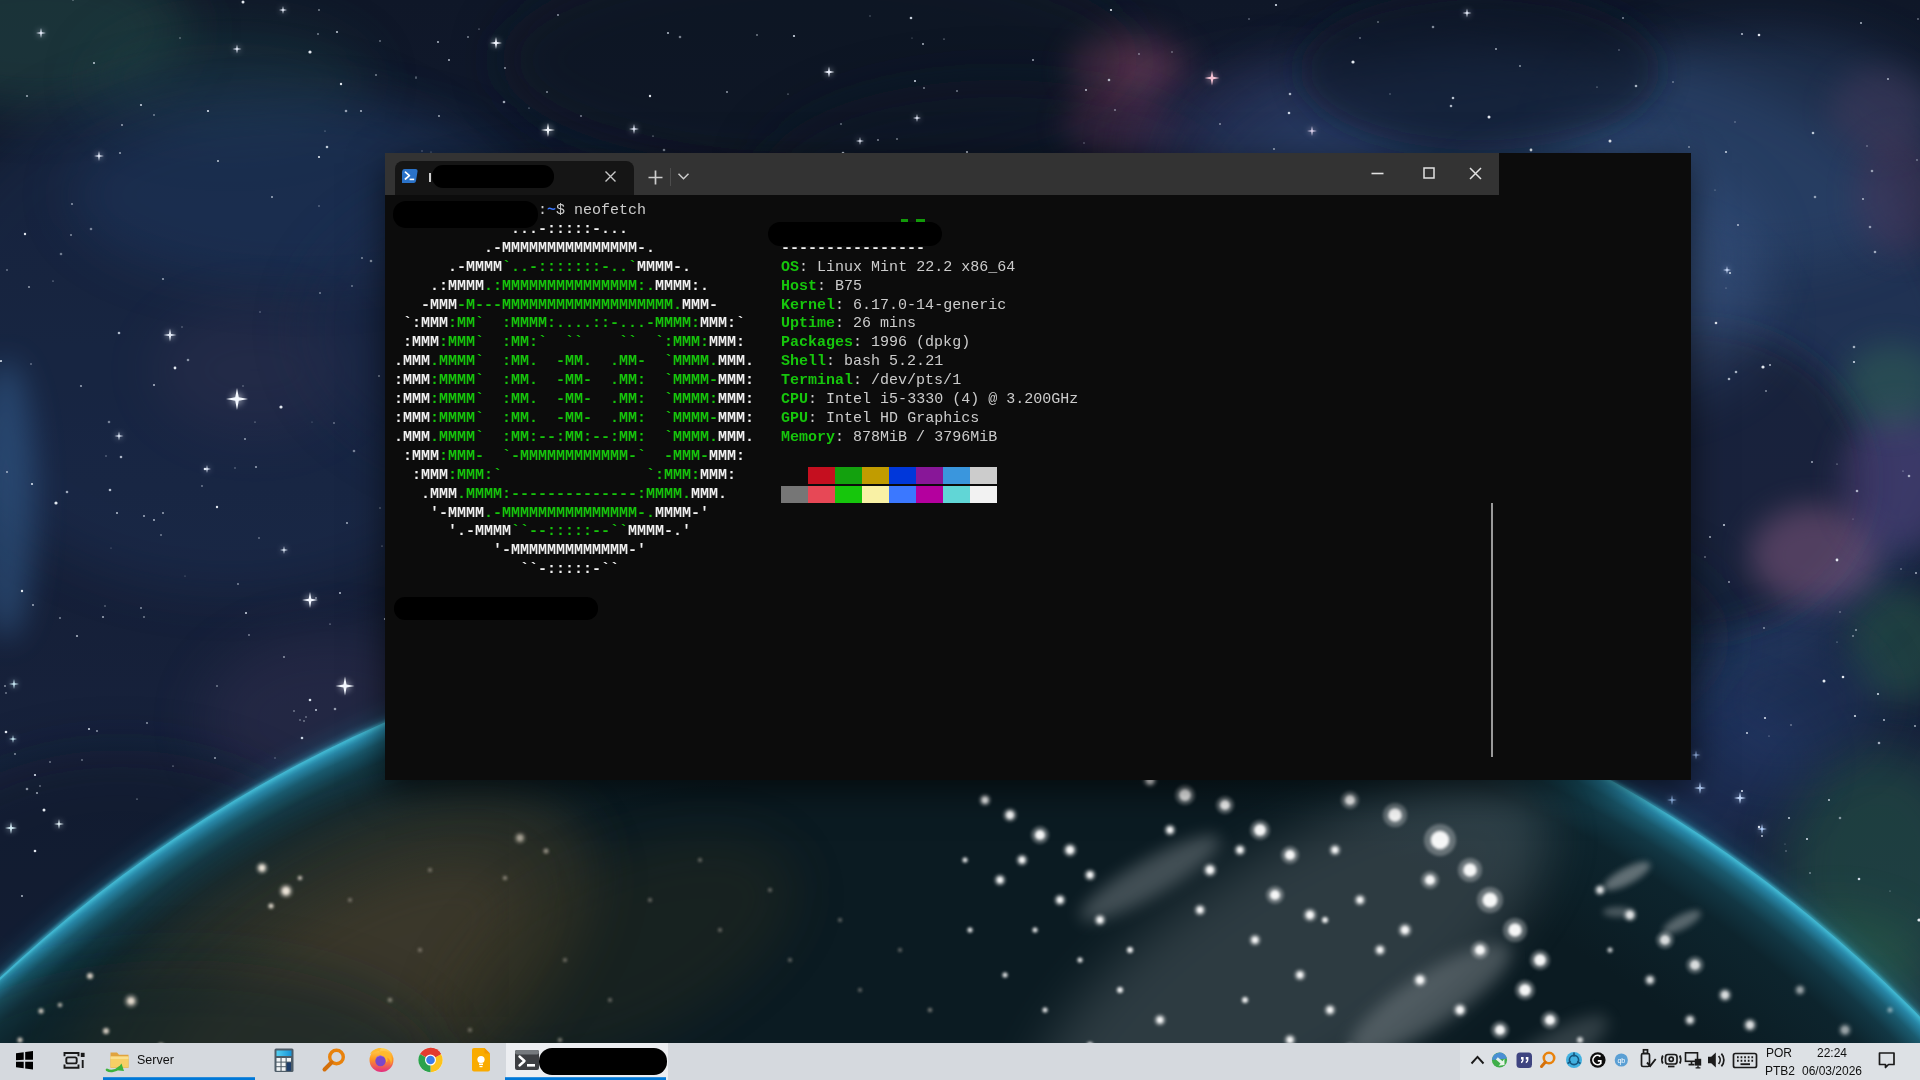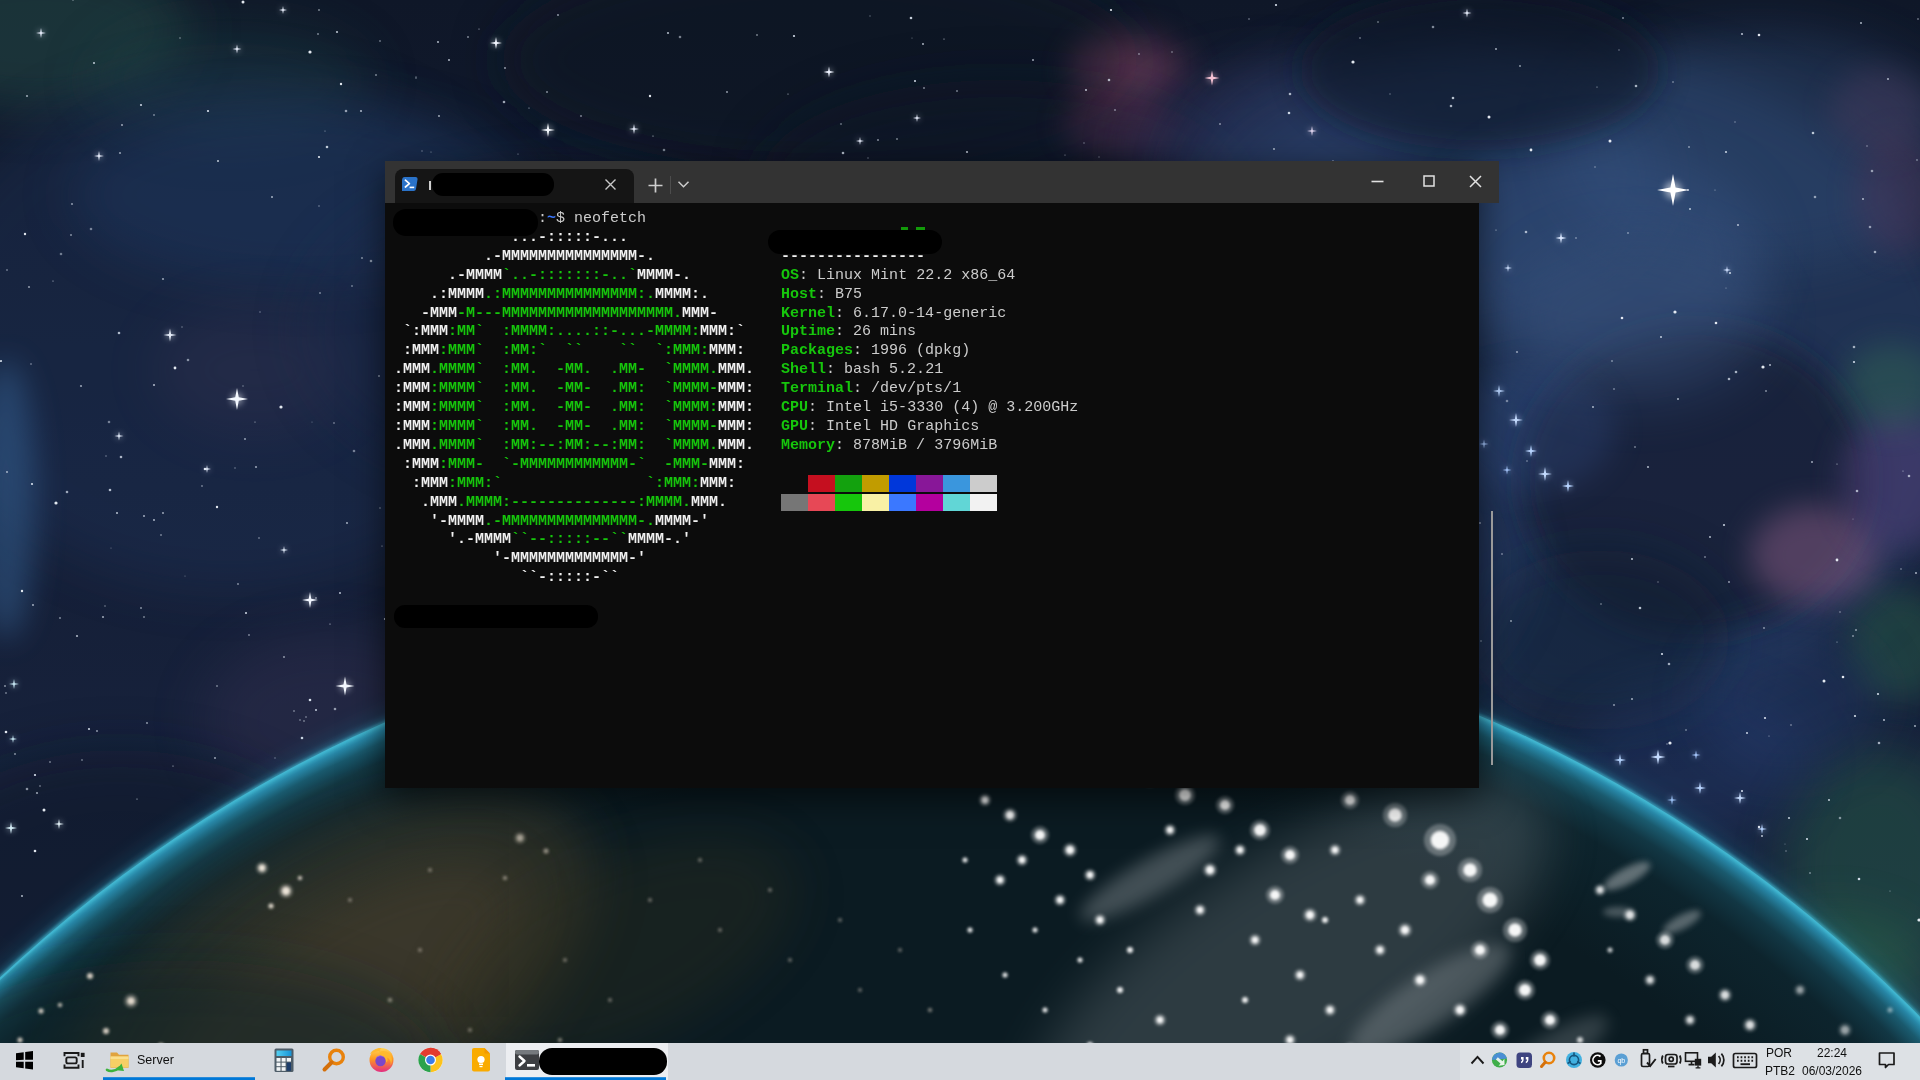--- a/index.html
+++ b/index.html
@@ -1,16 +1,16 @@
 <!DOCTYPE html>
 <html><head><meta charset="utf-8"><title>d</title>
 <style>
 html,body{margin:0;padding:0;width:1920px;height:1080px;overflow:hidden;background:#10182c;font-family:"Liberation Sans",sans-serif;}
 #wp{position:absolute;left:0;top:0;}
-#win{position:absolute;left:385px;top:161px;width:1094px;height:627px;background:#0c0c0c;box-shadow:0 10px 34px rgba(0,0,0,0.6);}
+#win{position:absolute;left:385px;top:153px;width:1306px;height:627px;background:#0c0c0c;box-shadow:0 10px 34px rgba(0,0,0,0.6);}
 #titlebar{position:absolute;left:0;top:0;width:1114px;height:42px;background:#333333;}
 #tab{position:absolute;left:10px;top:8px;width:239px;height:34px;background:#151515;border-radius:8px 8px 0 0;}
 .blob{position:absolute;background:#000;}
 #term{position:absolute;left:9px;top:49px;margin:0;font-family:"Liberation Mono",monospace;font-size:15px;line-height:18.9px;letter-spacing:0;white-space:pre;color:#CCCCCC;}
 .w{color:#CCCCCC;}
 .W{color:#F2F2F2;font-weight:700;}
 .g{color:#16C60C;font-weight:700;}
 .bb{color:#3B78FF;font-weight:700;}
 #tb{position:absolute;left:0;top:1043px;}
 #scroll{position:absolute;left:1106px;top:350px;width:2px;height:254px;background:#9a9a9a;}

